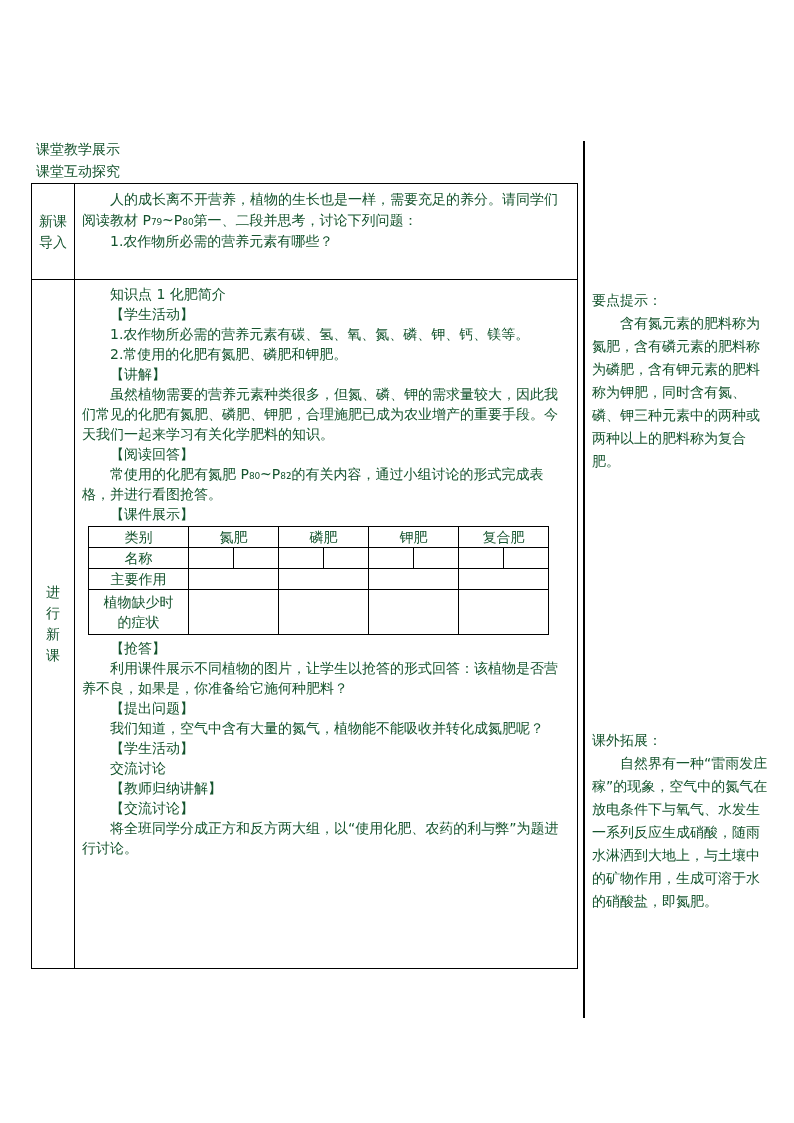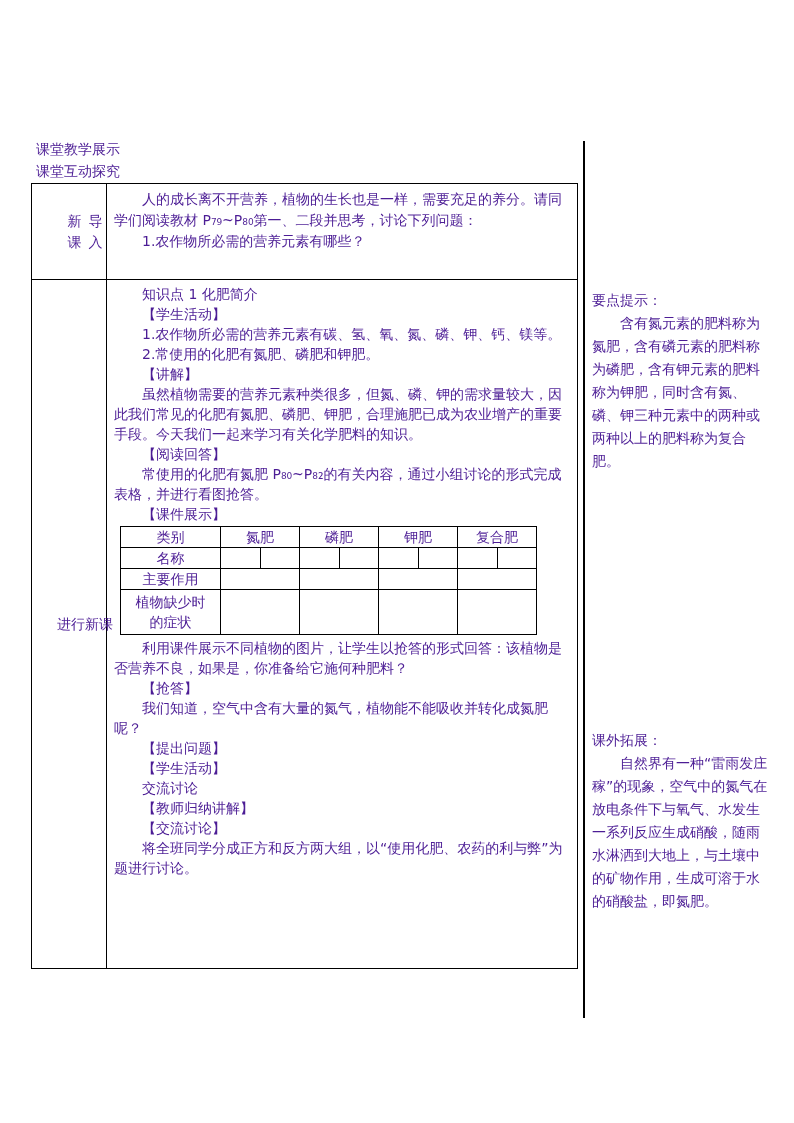--- a/index.html
+++ b/index.html
@@ -1,38 +1,38 @@
 <!DOCTYPE html>
 <html><head>
 <meta charset="utf-8">
 <style>
   html,body{margin:0;padding:0;background:#fff;}
   .page{
-    position:relative;width:794px;height:1123px;background:#ffffff;color:#4c1d95;
+    position:relative;width:794px;height:1123px;background:#ffffff;color:#14532d;
     font-family:"DejaVu Sans","Liberation Sans",sans-serif;
     font-size:14px;line-height:21px;overflow:hidden;
   }
   .doc-header{position:absolute;left:36px;top:138px;line-height:22px;}
   .main-table{
     position:absolute;left:31px;top:183px;width:545px;
     border:1px solid #000;display:flex;flex-direction:column;box-sizing:content-box;
   }
   .mrow{display:flex;}
   .row1{height:95px;border-bottom:1px solid #000;}
   .row2{height:688px;}
   .stage-cell{
     width:42px;flex-shrink:0;border-right:1px solid #000;
-    display:flex;flex-direction:row;justify-content:center;align-items:center;
-    line-height:21px;text-align:center;margin-left:32px;
+    display:flex;flex-direction:column;justify-content:center;align-items:center;
+    line-height:21px;text-align:center;
   }
   .content-cell{flex:1;padding:5px 8px 0 7px;overflow:hidden;}
   .content2{line-height:20px;padding-top:4px;}
   .para{margin:0;text-indent:2em;}
   .ftable{
-    border-collapse:collapse;table-layout:fixed;width:417px;
+    border-collapse:collapse;table-layout:fixed;width:461px;
     margin:2px 0 3px 6px;
   }
   .ftable col.labelcol{width:100px;}
   .ftable td{border:1px solid #000;padding:0;height:20px;text-align:center;vertical-align:middle;}
   .ftable tr.tall td{height:44px;}
   .blk{display:block;line-height:20px;}
   .divider{position:absolute;left:583px;top:141px;width:2px;height:877px;background:#000;}
   .note{position:absolute;left:592px;width:181px;line-height:23px;}
   .note-tips{top:289px;}
   .note-ext{top:729px;}
@@ -123,24 +123,24 @@
                 <span class="blk">的症状</span>
               </td>
               <td colspan="2"></td>
               <td colspan="2"></td>
               <td colspan="2"></td>
               <td colspan="2"></td>
             </tr>
           </tbody>
         </table>
 
+        <p class="para">【抢答】</p>
         <p class="para">利用课件展示不同植物的图片，让学生以抢答的形式回答：该植物是否营养不良，如果是，你准备给它施何种肥料？</p>
-        <p class="para">【抢答】</p>
+        <p class="para">【提出问题】</p>
         <p class="para">我们知道，空气中含有大量的氮气，植物能不能吸收并转化成氮肥呢？</p>
-        <p class="para">【提出问题】</p>
         <p class="para">【学生活动】</p>
         <p class="para">交流讨论</p>
         <p class="para">【教师归纳讲解】</p>
         <p class="para">【交流讨论】</p>
         <p class="para">将全班同学分成正方和反方两大组，以“使用化肥、农药的利与弊”为题进行讨论。</p>
       </div>
     </div>
   </div>
 
   <div class="divider"></div>

